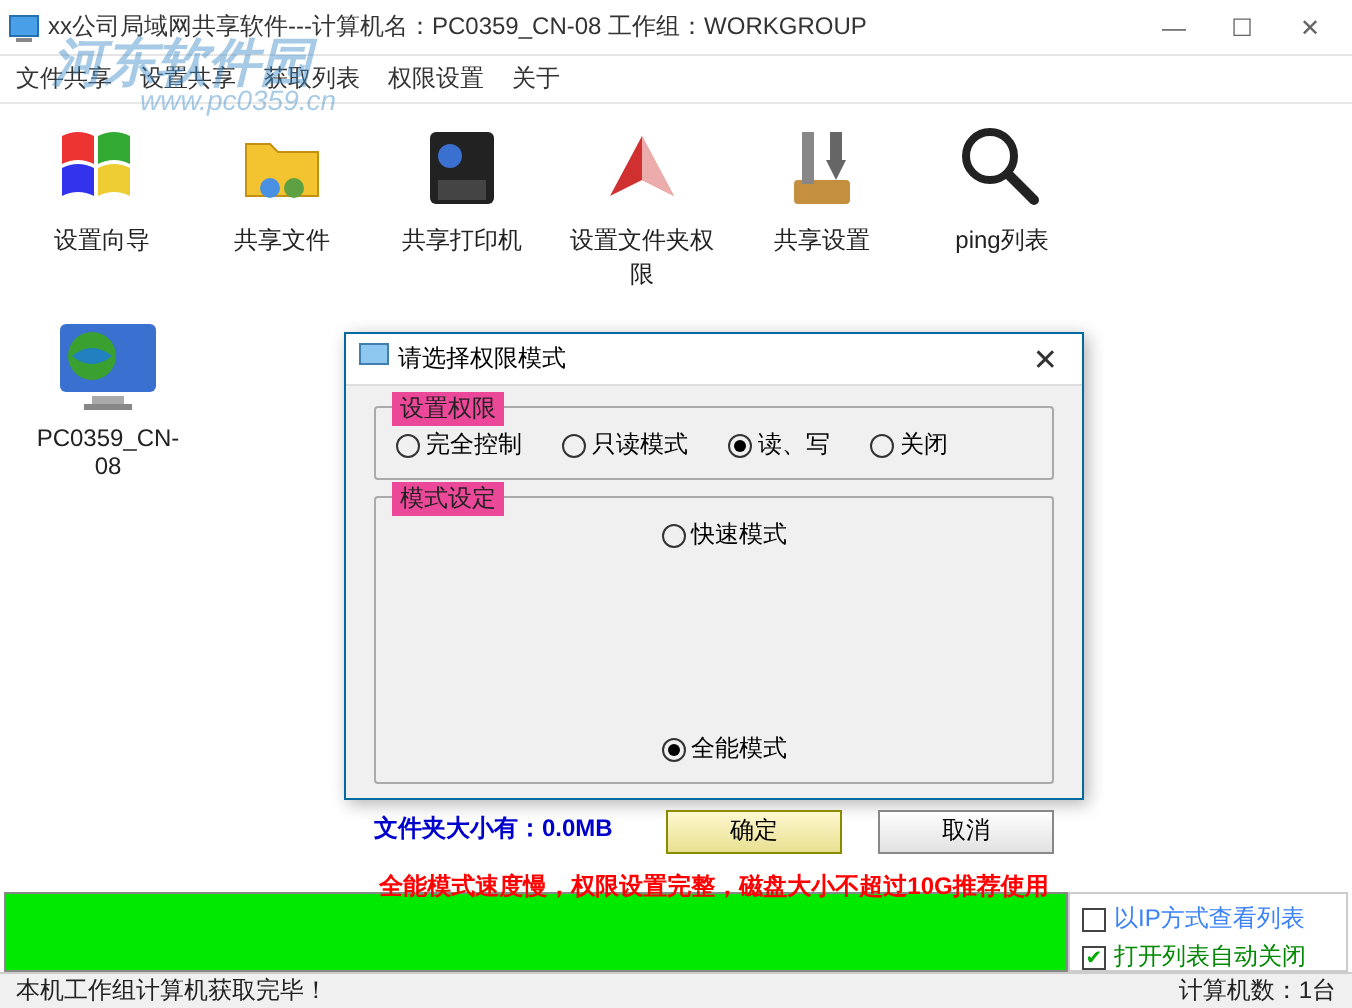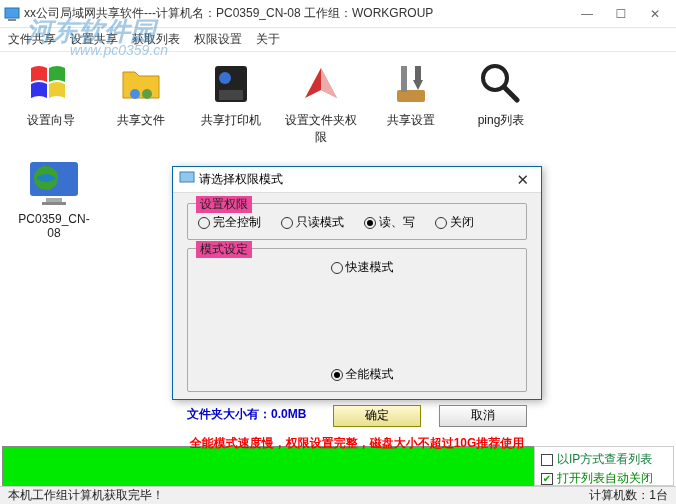--- a/index.html
+++ b/index.html
@@ -46,21 +46,21 @@
 .dlg-btn { width: 88px; height: 22px; background: linear-gradient(#fefefe,#e2e2e2); border: 1px solid #888; cursor: pointer; font-size: 12px; }
 .dlg-btn.ok { border: 1px solid #8b8b00; background: linear-gradient(#fff8d0,#e8e090); }
 .warning-text { color: #f00; font-size: 12px; font-weight: bold; text-align: center; margin-top: 6px; }
 
 .bottom-bar { position: absolute; bottom: 18px; left: 2px; right: 2px; height: 40px; display: flex; }
 .progress { flex: 1; background: #00ea00; border: 1px solid #888; }
 .check-panel { width: 140px; background: #fff; border: 1px solid #ccc; padding: 4px 6px; font-size: 12px; }
 .chk-row { display: flex; align-items: center; gap: 4px; margin-bottom: 2px; cursor: pointer; }
 .chk { width: 12px; height: 12px; border: 1px solid #444; display: inline-flex; align-items: center; justify-content: center; font-size: 10px; color: #0a0; }
 .chk.checked::after { content: "✔"; }
-.chk-label-ip { color: #15803d; }
+.chk-label-ip { color: #3b82f6; }
 .chk-label-auto { color: #080; }
 
 .statusbar { position: absolute; bottom: 0; left: 0; right: 0; height: 18px; background: #f0f0f0; border-top: 1px solid #ccc; display: flex; justify-content: space-between; align-items: center; padding: 0 8px; font-size: 12px; color: #222; }
 
 
 .svg-block { width: 100%; height: 100%; }
 </style>
 </head>
 <body>
 

